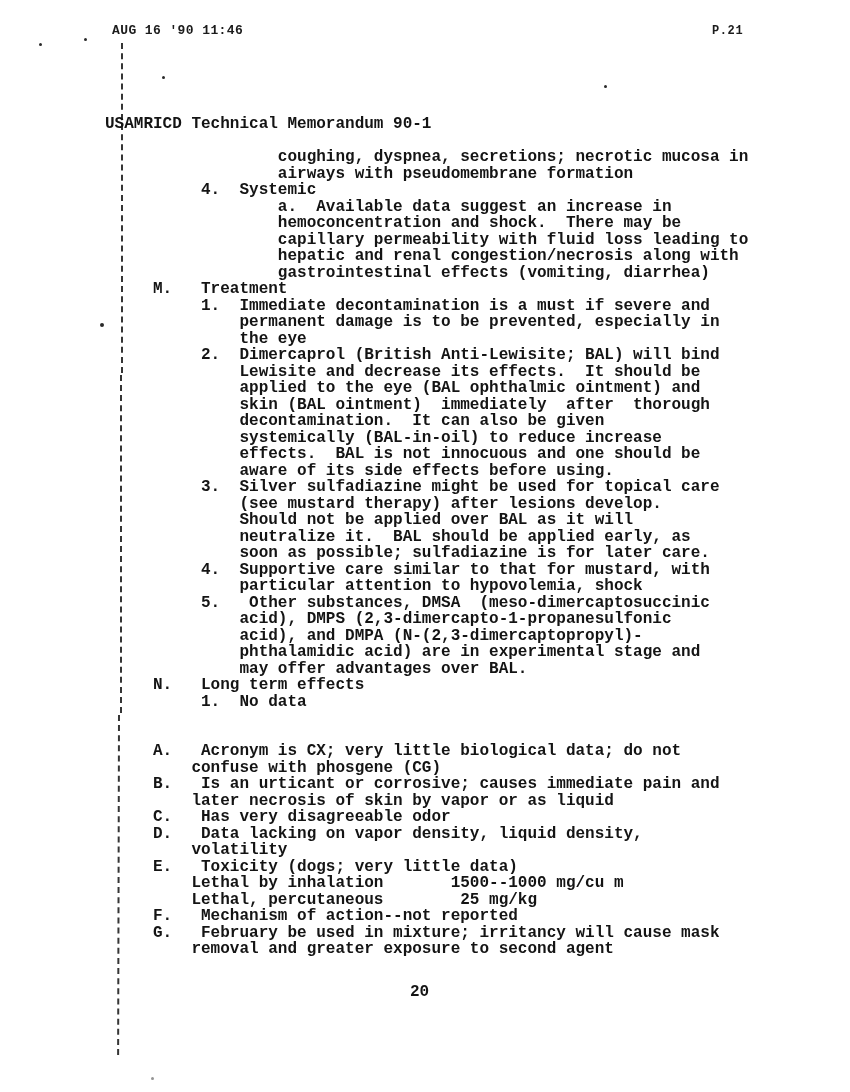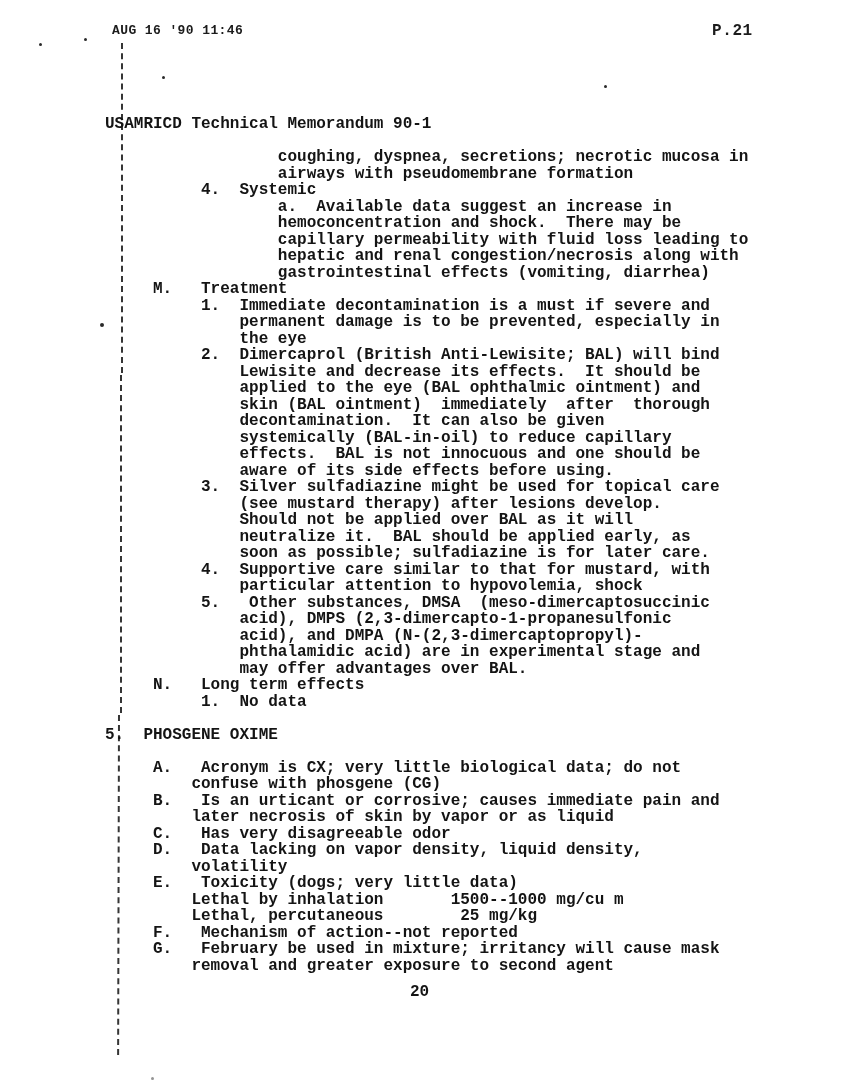--- a/index.html
+++ b/index.html
@@ -25,21 +25,21 @@
     line-height: 14px;
     font-weight: 700;
     letter-spacing: 0.4px;
     color: #1c1c1c;
     white-space: pre;
   }
   .fax-page-label {
     position: absolute;
     left: 712px;
     top: 24px;
-    font-size: 16px;
+    font-size: 12px;
     line-height: 14px;
     font-weight: 700;
     letter-spacing: 0.6px;
     color: #1c1c1c;
     white-space: pre;
   }
   
   .memo-title {
     position: absolute;
     left: 105px;
@@ -117,39 +117,38 @@
       <div class="doc-line">                  gastrointestinal effects (vomiting, diarrhea)</div>
       <div class="doc-line">     M.   Treatment</div>
       <div class="doc-line">          1.  Immediate decontamination is a must if severe and</div>
       <div class="doc-line">              permanent damage is to be prevented, especially in</div>
       <div class="doc-line">              the eye</div>
       <div class="doc-line">          2.  Dimercaprol (British Anti-Lewisite; BAL) will bind</div>
       <div class="doc-line">              Lewisite and decrease its effects.  It should be</div>
       <div class="doc-line">              applied to the eye (BAL ophthalmic ointment) and</div>
       <div class="doc-line">              skin (BAL ointment)  immediately  after  thorough</div>
       <div class="doc-line">              decontamination.  It can also be given</div>
-      <div class="doc-line">              systemically (BAL-in-oil) to reduce capillary</div>
+      <div class="doc-line">              systemically (BAL-in-oil) to reduce increase</div>
       <div class="doc-line">              effects.  BAL is not innocuous and one should be</div>
       <div class="doc-line">              aware of its side effects before using.</div>
       <div class="doc-line">          3.  Silver sulfadiazine might be used for topical care</div>
       <div class="doc-line">              (see mustard therapy) after lesions develop.</div>
       <div class="doc-line">              Should not be applied over BAL as it will</div>
       <div class="doc-line">              neutralize it.  BAL should be applied early, as</div>
       <div class="doc-line">              soon as possible; sulfadiazine is for later care.</div>
       <div class="doc-line">          4.  Supportive care similar to that for mustard, with</div>
       <div class="doc-line">              particular attention to hypovolemia, shock</div>
       <div class="doc-line">          5.   Other substances, DMSA  (meso-dimercaptosuccinic</div>
       <div class="doc-line">              acid), DMPS (2,3-dimercapto-1-propanesulfonic</div>
       <div class="doc-line">              acid), and DMPA (N-(2,3-dimercaptopropyl)-</div>
       <div class="doc-line">              phthalamidic acid) are in experimental stage and</div>
       <div class="doc-line">              may offer advantages over BAL.</div>
       <div class="doc-line">     N.   Long term effects</div>
       <div class="doc-line">          1.  No data</div>
       <div class="doc-line">&nbsp;</div>
-      <div class="doc-line">5.  PHOSGENE OXIME</div>
       <div class="doc-line">&nbsp;</div>
       <div class="doc-line">     A.   Acronym is CX; very little biological data; do not</div>
       <div class="doc-line">         confuse with phosgene (CG)</div>
       <div class="doc-line">     B.   Is an urticant or corrosive; causes immediate pain and</div>
       <div class="doc-line">         later necrosis of skin by vapor or as liquid</div>
       <div class="doc-line">     C.   Has very disagreeable odor</div>
       <div class="doc-line">     D.   Data lacking on vapor density, liquid density,</div>
       <div class="doc-line">         volatility</div>
       <div class="doc-line">     E.   Toxicity (dogs; very little data)</div>
       <div class="doc-line">         Lethal by inhalation       1500--1000 mg/cu m</div>

